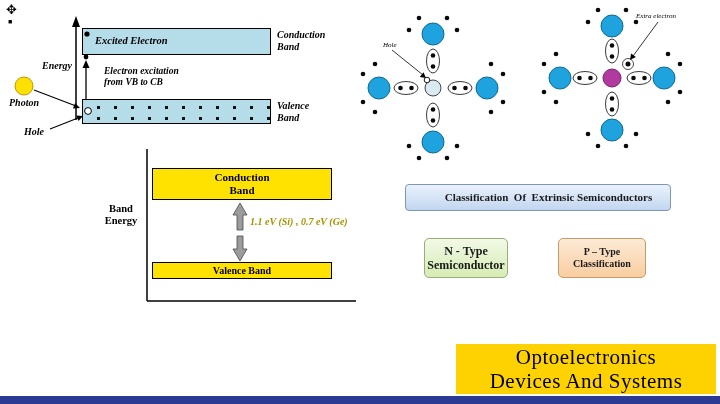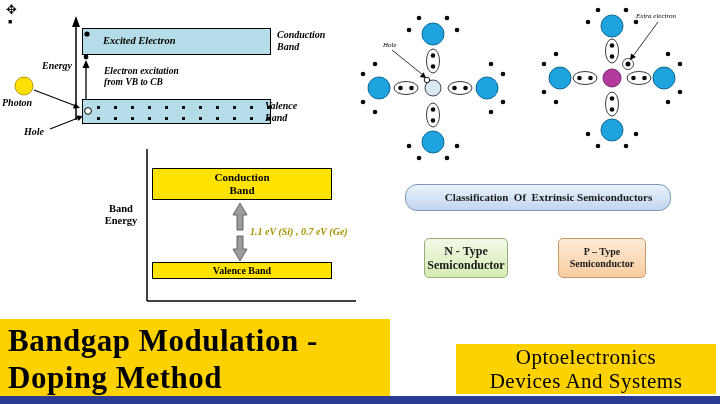--- a/index.html
+++ b/index.html
@@ -17,71 +17,67 @@
     background-size:17px 11px;background-position:7px 2px;
   }
   .yellow-box{
     background:#ffe200;border:1.2px solid #000;box-sizing:border-box;
     display:flex;align-items:center;justify-content:center;text-align:center;
   }
   .rounded-card{
     border-radius:5px;display:flex;align-items:center;justify-content:center;
     text-align:center;box-sizing:border-box;color:#1a1a1a;
   }
-  .classification{background:linear-gradient(#eaf2fc,#c2d6f0);border:1px solid #7d97b8;border-radius:12px;padding-left:21px;}
+  .classification{background:linear-gradient(#eaf2fc,#c2d6f0);border:1px solid #7d97b8;border-radius:4px;padding-left:21px;}
   .ntype{background:linear-gradient(#f2f9e6,#d6ecb4);border:1px solid #98ad7a;}
   .ptype{background:linear-gradient(#fdead6,#f8cda0);border:1px solid #c79a6a;}
   .banner{background:#fdd200;}
   .course{background:#fdd200;display:flex;align-items:center;justify-content:center;text-align:center;}
   .strip{background:#2b3a92;}
   .banner-text{font-weight:bold;font-size:31px;line-height:37px;padding:3px 0 0 8px;letter-spacing:0.5px;white-space:pre-line;}
   .course-text{font-weight:normal;font-size:21px;line-height:24px;letter-spacing:0.5px;white-space:pre-line;}
   svg{display:block;}
 </style>
 </head>
 <body>
 
 <div class="slide">
 
   <span class="abs" style="left:6px;top:2px;font-size:13px">✥</span>
   <span class="abs" style="left:8px;top:18px;font-size:7px">■</span>
 
   <div class="abs cyan-box" style="left:82px;top:28px;width:189px;height:27px;display:flex;align-items:center">
-    <span class="lbl italic" style="padding-left:20px;font-size:10.5px">Excited Electron</span>
+    <span class="lbl italic" style="padding-left:12px;font-size:10.5px">Excited Electron</span>
   </div>
   <div class="abs lbl italic pre" style="left:277px;top:29px;font-size:10px">Conduction
 Band</div>
 
   <div class="abs cyan-box vb-dots" style="left:82px;top:99px;width:189px;height:25px"></div>
-  <div class="abs lbl italic pre" style="left:265px;top:100px;font-size:10px">Valence
+  <div class="abs lbl italic pre" style="left:277px;top:100px;font-size:10px">Valence
 Band</div>
 
   <div class="abs lbl italic" style="left:30px;top:60px;width:42px;text-align:right;font-size:10px">Energy</div>
-  <div class="abs lbl italic" style="left:2px;top:97px;width:44px;text-align:left;font-size:10px">Photon</div>
+  <div class="abs lbl italic" style="left:2px;top:97px;width:44px;text-align:center;font-size:10px">Photon</div>
   <div class="abs lbl italic pre" style="left:104px;top:66px;font-size:9.5px">Electron excitation
 from VB to CB</div>
   <div class="abs lbl italic" style="left:24px;top:126px;font-size:10px">Hole</div>
 
   <div class="abs yellow-box lbl pre" style="left:152px;top:168px;width:180px;height:32px;font-size:11px">Conduction
 Band</div>
   <div class="abs yellow-box lbl" style="left:152px;top:262px;width:180px;height:17px;font-size:10px">Valence Band</div>
   <div class="abs lbl pre" style="left:100px;top:203px;width:42px;text-align:center;font-size:10.5px">Band
 Energy</div>
-  <div class="abs lbl italic" style="left:250px;top:226px;font-size:10px;color:#a89200">1.1 eV (Si) , 0.7 eV (Ge)</div>
+  <div class="abs lbl italic" style="left:250px;top:216px;font-size:10px;color:#a89200">1.1 eV (Si) , 0.7 eV (Ge)</div>
 
   <div class="abs rounded-card classification lbl" style="left:405px;top:184px;width:266px;height:27px;font-size:11px;white-space:pre">Classification  Of  Extrinsic Semiconductors</div>
   <div class="abs rounded-card ntype lbl pre" style="left:424px;top:238px;width:84px;height:40px;font-size:12px">N - Type
 Semiconductor</div>
   <div class="abs rounded-card ptype lbl pre" style="left:558px;top:238px;width:88px;height:40px;font-size:10px">P – Type
-Semiconductor</div>
-
-  <div class="abs banner" style="left:0;top:319px;width:390px;height:77px">
-    <div class="banner-text">Bandgap Modulation -
-Doping Method</div>
-  </div>
+Classification</div>
+
 
   <div class="abs course" style="left:456px;top:344px;width:260px;height:50px">
     <div class="course-text">Optoelectronics
 Devices And Systems</div>
   </div>
 
   <div class="abs strip" style="left:0;top:396px;width:720px;height:8px"></div>
 
   <svg class="abs" style="left:0;top:0;z-index:6;pointer-events:none" width="720" height="404" viewBox="0 0 720 404">
 

